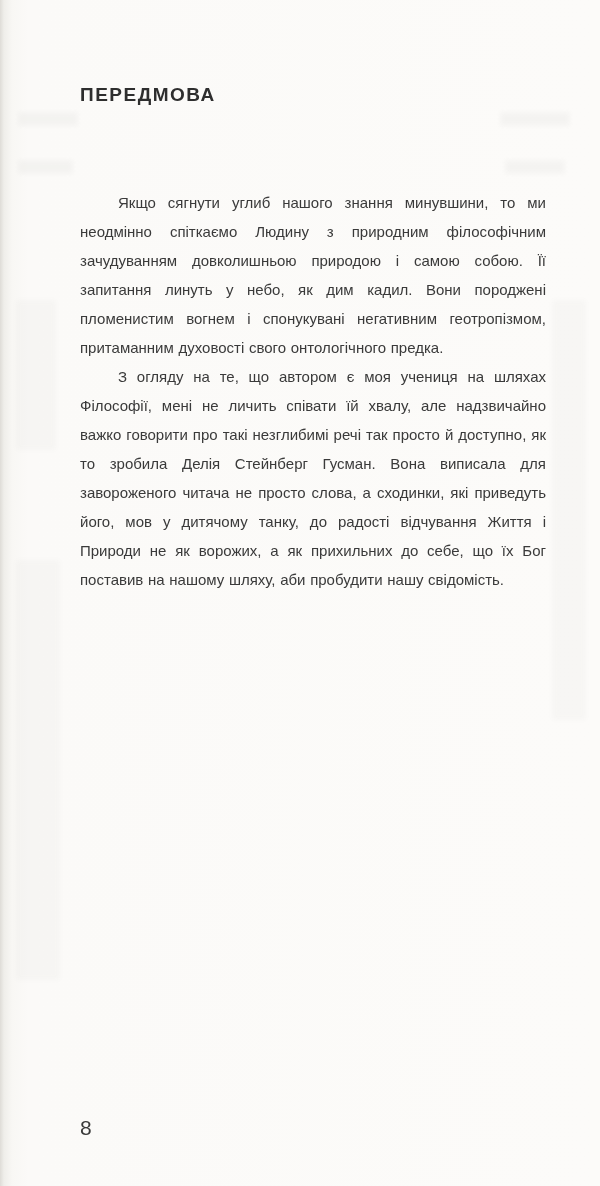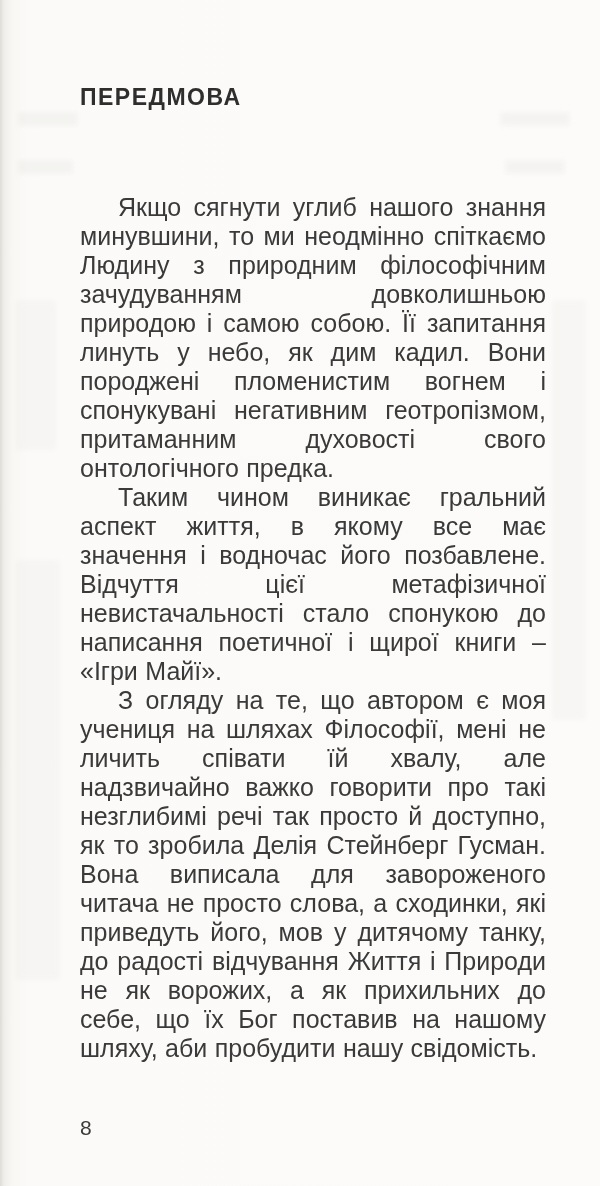--- a/index.html
+++ b/index.html
@@ -42,29 +42,29 @@
   .g6 { left: 552px; top: 300px;  width: 34px;  height: 420px; opacity: 0.04; }
   .g7 { left: 16px;  top: 560px;  width: 44px;  height: 420px; opacity: 0.04; }
 
   .content {
     position: absolute;
     left: 80px;
     top: 84px;
     width: 466px;
   }
   .page-title {
-    font-size: 23px;
+    font-size: 19px;
     font-weight: bold;
     letter-spacing: 1.5px;
     color: #2e2e2e;
     margin: 0 0 82px 0;
   }
   .body-text p {
     margin: 0;
-    font-size: 25px;
+    font-size: 15px;
     line-height: 29px;
     color: #3a3a3a;
     text-align: justify;
     text-indent: 38px;
     hyphens: auto;
     -webkit-hyphens: auto;
     word-spacing: 0.5px;
   }
   .page-number {
     position: absolute;
@@ -85,19 +85,18 @@
   <div class="ghost g4"></div>
   <div class="ghost g5"></div>
   <div class="ghost g6"></div>
   <div class="ghost g7"></div>
 
   <div class="content">
     <h1 class="page-title">ПЕРЕДМОВА</h1>
 
     <div class="body-text">
       <p lang="uk">Якщо сягнути углиб нашого знання минувшини, то ми неодмінно спіткаємо Людину з природним філософічним зачудуванням довколишньою природою і самою собою. Її запитання линуть у небо, як дим кадил. Вони породжені пломенистим вогнем і спонукувані негативним геотропізмом, притаманним духовості свого онтологічного предка.</p>
-      <p lang="uk">Таким чином виникає гральний аспект життя, в якому все має значення і водночас його позбавлене. Відчуття цієї метафізичної невистачальності стало спонукою до написання поетичної і щирої книги – «Ігри Майї».</p>
       <p lang="uk">З огляду на те, що автором є моя учениця на шляхах Філософії, мені не личить співати їй хвалу, але надзвичайно важко говорити про такі незглибимі речі так просто й доступно, як то зробила Делія Стейнберг Гусман. Вона виписала для завороженого читача не просто слова, а сходинки, які приведуть його, мов у дитячому танку, до радості відчування Життя і Природи не як ворожих, а як прихильних до себе, що їх Бог поставив на нашому шляху, аби пробудити нашу свідомість.</p>
     </div>
   </div>
 
   <div class="page-number">8</div>
 </div>
 
 </body></html>

